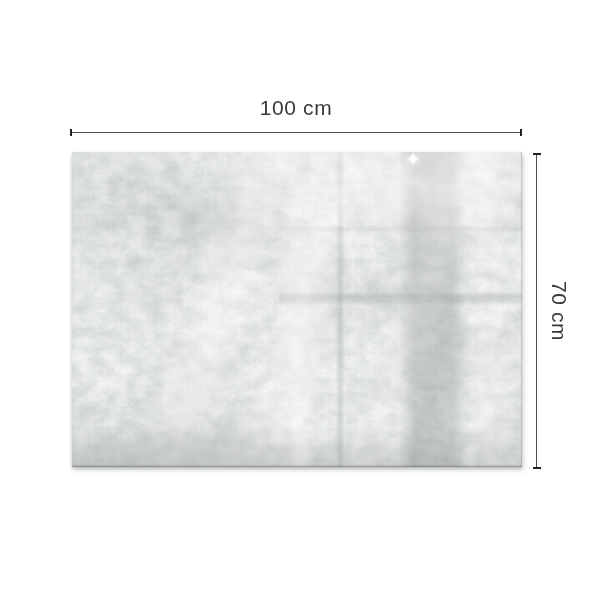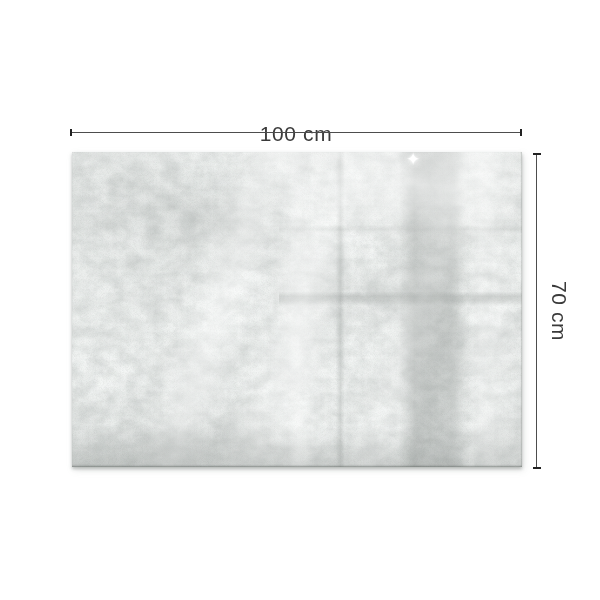--- a/index.html
+++ b/index.html
@@ -12,21 +12,21 @@
   }
   
   .dim-label{
     position:absolute;
     color:#3a3a3a;
     font-size:21px;
     letter-spacing:0.6px;
     white-space:nowrap;
   }
   .dim-label-top{
-    left:71px;top:122px;width:450px;
+    left:71px;top:96px;width:450px;
     text-align:center;
   }
   .dim-label-right{
     left:559px;top:311px;
     transform:translate(-50%,-50%) rotate(90deg);
   }
   
   .dim-line-h{
     position:absolute;
     left:71px;top:132px;width:450px;height:1px;

